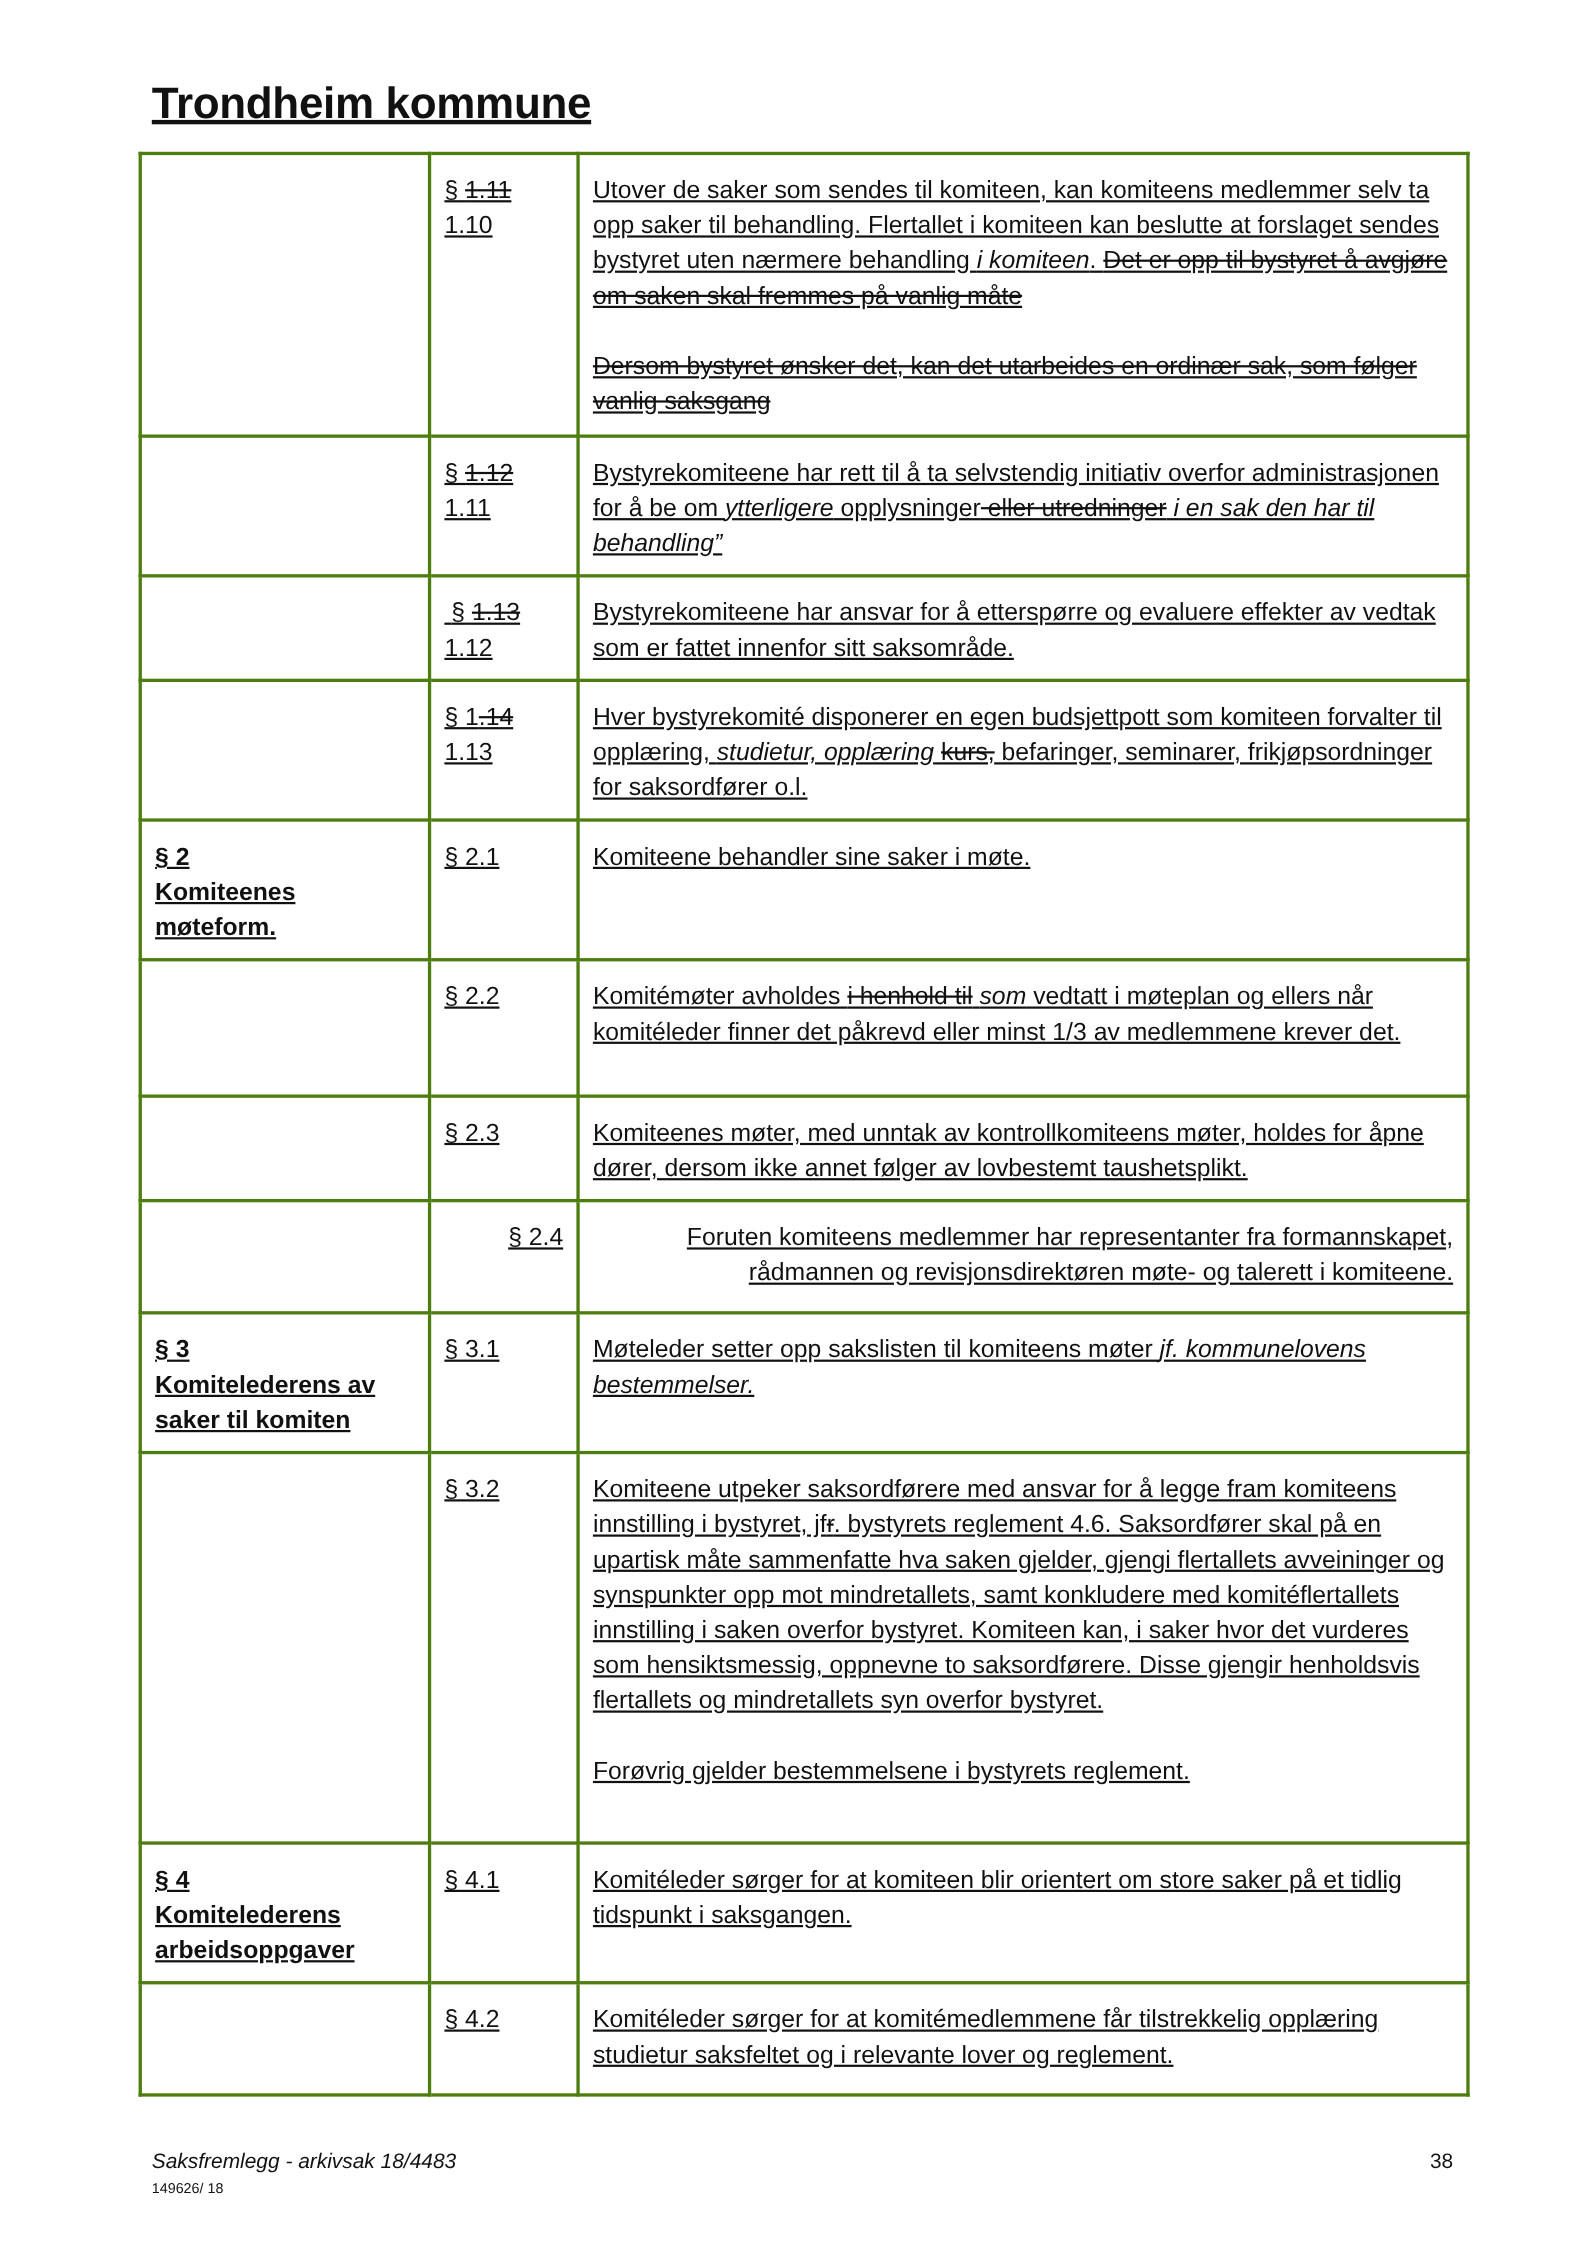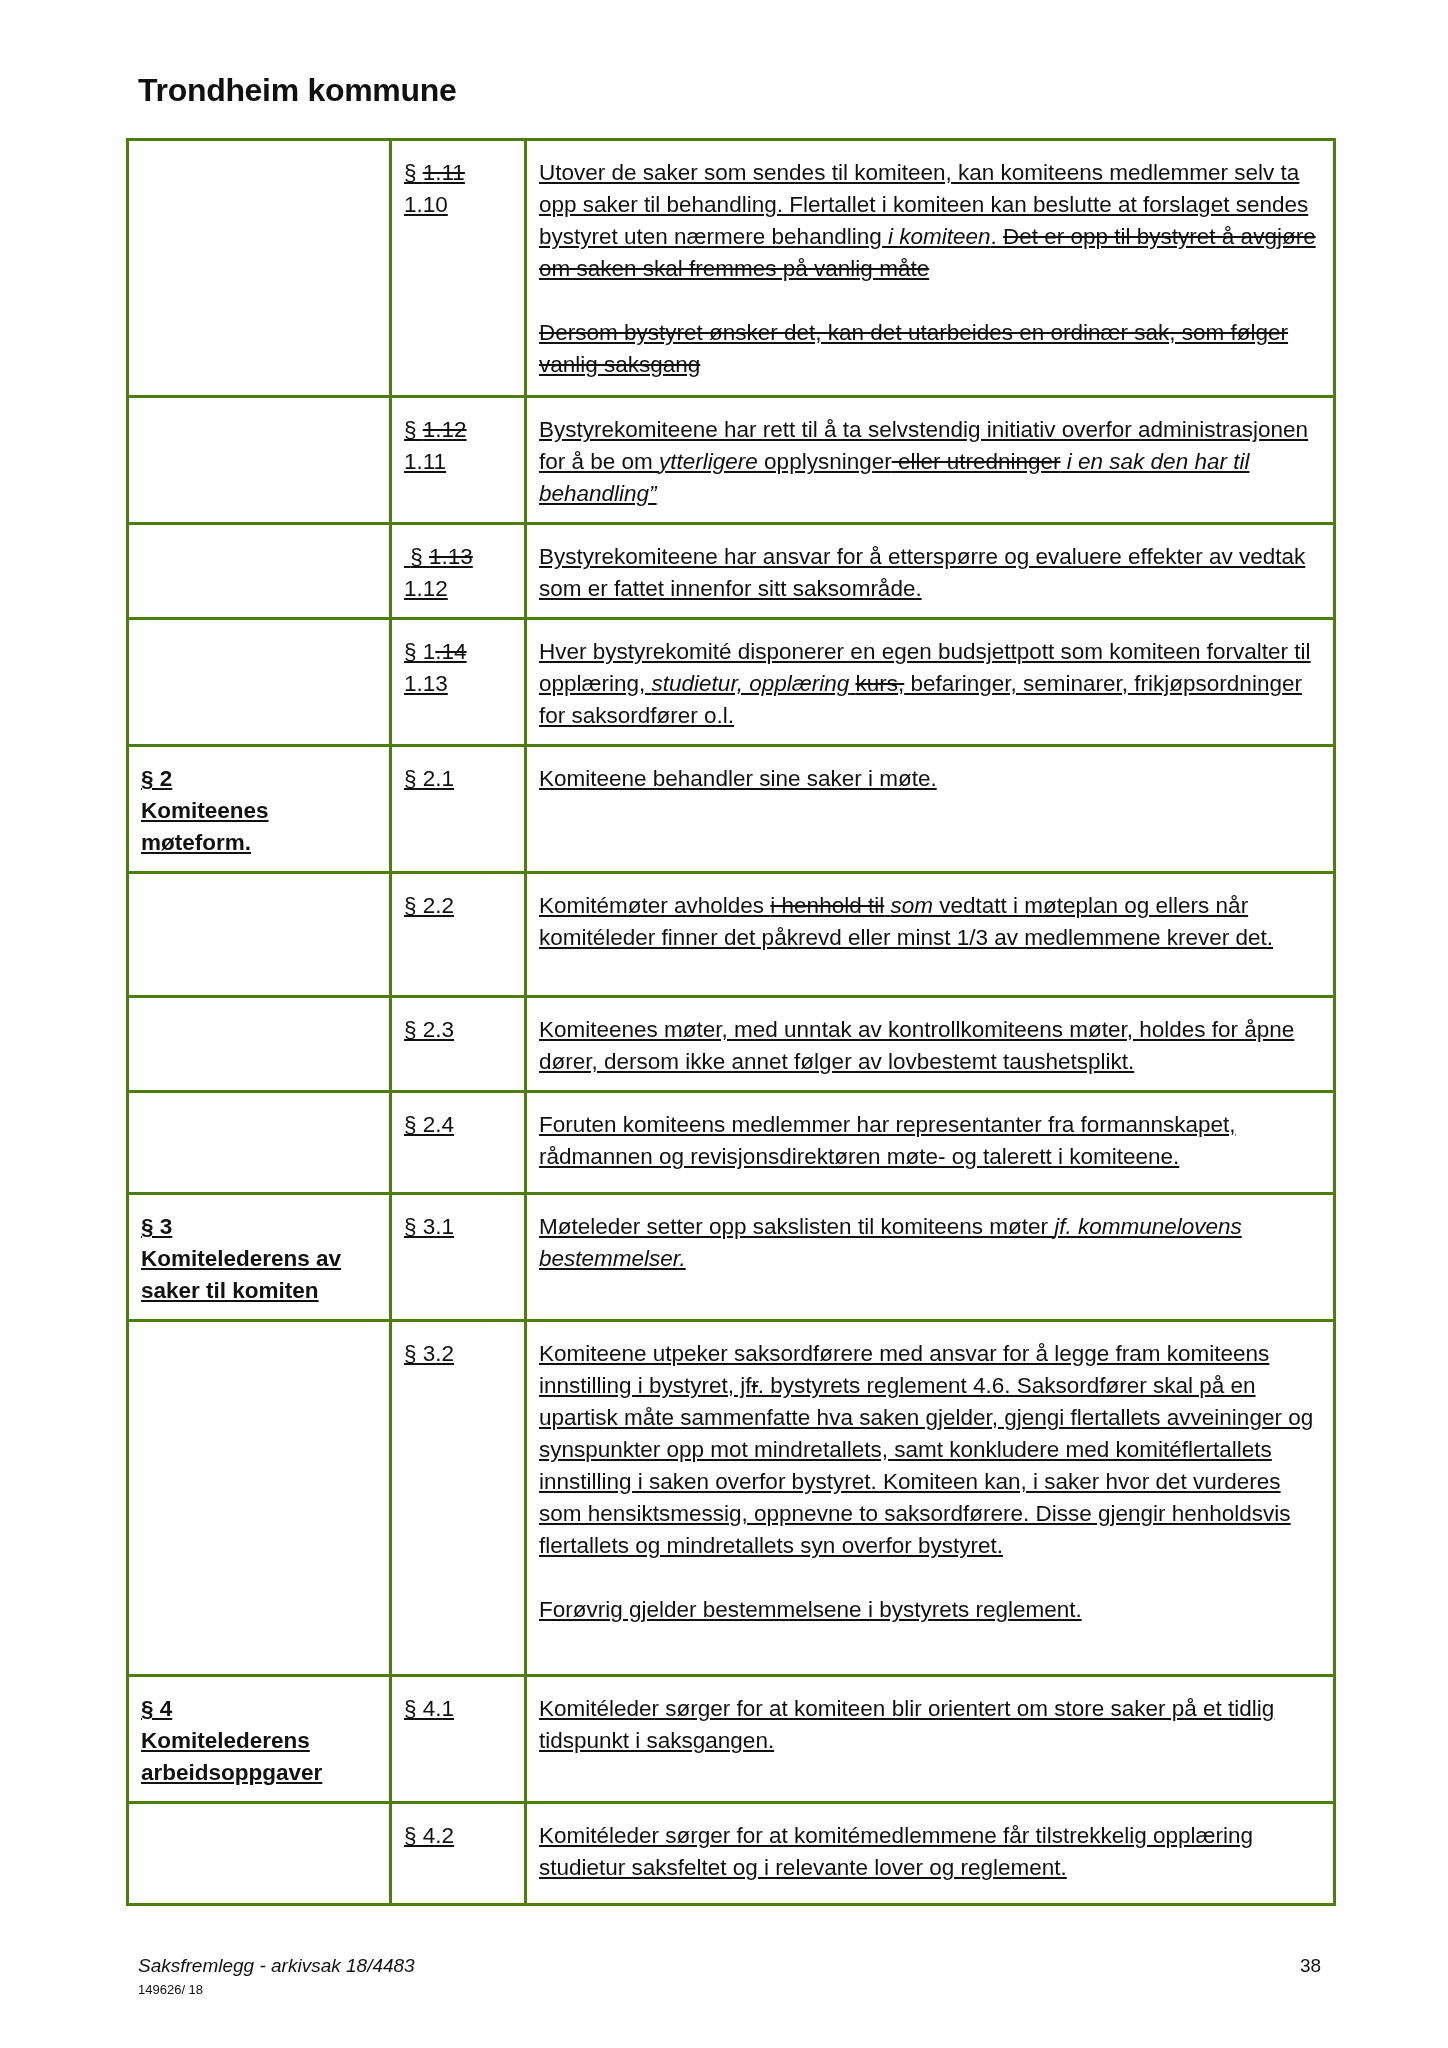--- a/index.html
+++ b/index.html
@@ -3,21 +3,21 @@
   <meta charset="utf-8">
   <style>
     html, body { margin: 0; padding: 0; background: #ffffff; }
     body {
       width: 1448px; height: 2048px; position: relative; overflow: hidden;
       font-family: "Liberation Sans", "DejaVu Sans", sans-serif;
       color: #111111;
     }
     .header-title {
       position: absolute; left: 138px; top: 72px;
-      font-size: 32px; font-weight: bold; letter-spacing: -0.3px;
+      font-size: 40px; font-weight: bold; letter-spacing: -0.3px; text-decoration: underline;
     }
     table.rules {
       position: absolute; left: 126px; top: 138px;
       width: 1210px; border-collapse: collapse;
       font-size: 22.5px; line-height: 32px;
     }
     table.rules td {
       border: 3px solid #4d7c0f; vertical-align: top;
       padding: 16px 12px 12px 12px;
       text-decoration: underline;
@@ -108,21 +108,21 @@
       <span>Komitémøter avholdes </span><span class="del">i henhold til</span><span> </span><span class="ins">som</span><span> vedtatt i møteplan og ellers når komitéleder finner det påkrevd eller minst 1/3 av medlemmene krever det.</span>
     </td>
   </tr>
 
   <tr style="height:92px;">
     <td class="c1"></td>
     <td class="c2"><span>§ 2.3</span></td>
     <td class="c3"><span>Komiteenes møter, med unntak av kontrollkomiteens møter, holdes for åpne dører, dersom ikke annet følger av lovbestemt taushetsplikt.</span></td>
   </tr>
 
-  <tr style="height:102px;">
+  <tr style="height:102px;text-align:right;">
     <td class="c1"></td>
     <td class="c2"><span>§ 2.4</span></td>
     <td class="c3"><span>Foruten komiteens medlemmer har representanter fra formannskapet, rådmannen og revisjonsdirektøren møte- og talerett i komiteene.</span></td>
   </tr>
 
   <tr style="height:117px;">
     <td class="c1">
       <span>§ 3</span><br>
       <span>Komitelederens av saker til komiten</span>
     </td>

